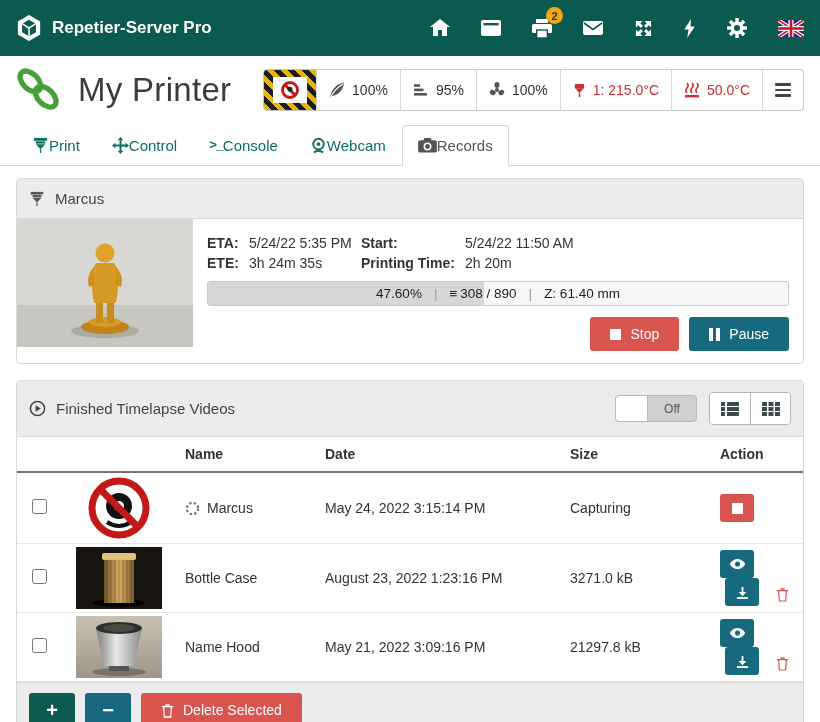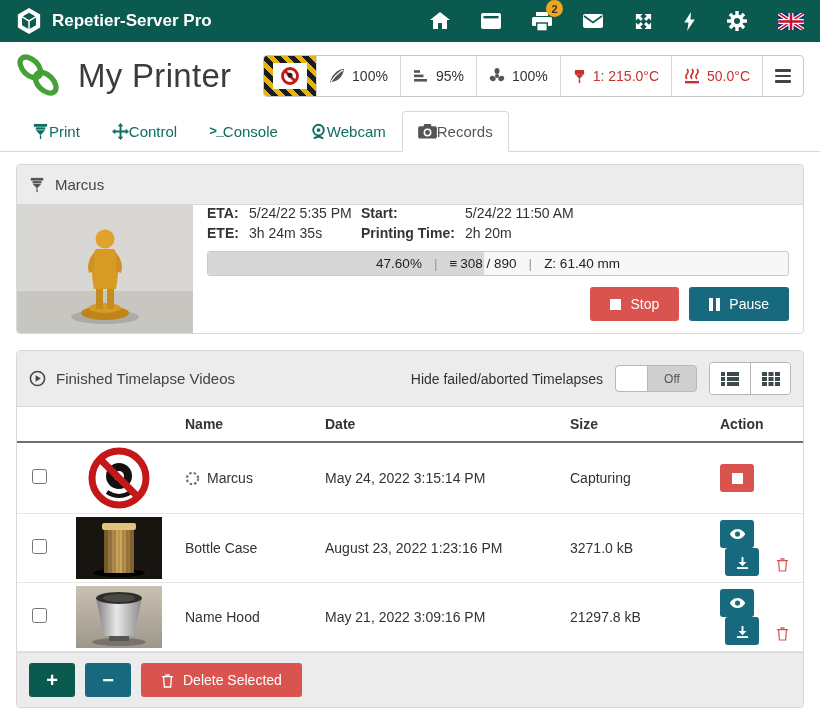--- a/index.html
+++ b/index.html
@@ -6,21 +6,21 @@
     --navbar-bg:#0b5a4f; --accent:#17697e; --danger:#d9534f; --temp-red:#c9302c;
     --tab-link:#0e6e60; --title-text:#3c3c3c; --panel-header-bg:#ececec;
     --border:#d8d8d8; --badge:#f2a71b; --chain-green:#44a037;
   }
   *{box-sizing:border-box;margin:0;padding:0}
   body{width:820px;height:722px;overflow:hidden;background:#fff;color:#333;
        font-family:"Liberation Sans",sans-serif;font-size:14px}
   button{font-family:inherit;cursor:pointer}
 
   
-  .navbar{height:42px;background:var(--navbar-bg,#0b5a4f);display:flex;align-items:center;padding:0 16px}
+  .navbar{height:56px;background:var(--navbar-bg,#0b5a4f);display:flex;align-items:center;padding:0 16px}
   .brand{display:flex;align-items:center;gap:10px;color:#fff;font-size:17px;font-weight:bold;cursor:pointer}
   .nav-icons{margin-left:auto;display:flex;align-items:center;gap:31px}
   .nav-icon{position:relative;height:24px;display:flex;align-items:center;justify-content:center;cursor:pointer}
   .badge{position:absolute;top:-9px;right:-11px;background:var(--badge,#f2a71b);color:#333;
          font-size:11px;font-weight:bold;min-width:17px;height:17px;border-radius:9px;
          display:flex;align-items:center;justify-content:center;padding:0 3px}
 
   
   .printer-header{display:flex;align-items:center;padding:11px 16px 12px}
   .printer-title{font-size:33px;font-weight:500;color:var(--title-text,#3c3c3c);margin-left:16px;letter-spacing:.3px}
@@ -42,21 +42,21 @@
   .console-glyph{font-family:"Liberation Mono",monospace;font-weight:bold;font-size:13px;letter-spacing:-1px}
 
   
   .panel{margin:12px 16px 16px;border:1px solid var(--border,#d8d8d8);border-radius:4px;overflow:hidden}
   .panel-header{background:var(--panel-header-bg,#ececec);border-bottom:1px solid var(--border,#d8d8d8);
       display:flex;align-items:center;gap:10px;padding:11px 12px;font-size:15px;color:#444}
 
   
   .job-body{display:flex}
   .job-thumb{width:176px;height:128px;flex:none;line-height:0}
-  .job-info{flex:1;padding:0 14px 12px}
+  .job-info{flex:1;padding:16px 14px 12px}
   .info-grid{display:grid;grid-template-columns:42px 112px 104px auto;row-gap:4px;font-size:14px}
   .lbl{font-weight:bold}
   .progress{position:relative;height:25px;border:1px solid #c9c9c9;border-radius:3px;background:#f7f7f7;overflow:hidden;margin-top:10px}
   .progress-fill{height:100%;background:#d7d7d7}
   .progress-text{position:absolute;inset:0;display:flex;align-items:center;justify-content:center;gap:12px;font-size:13.5px;color:#222}
   .sep{color:#999}
   .layers-glyph{font-weight:bold;margin-right:-9px}
   .job-actions{display:flex;justify-content:flex-end;gap:10px;margin-top:11px}
   .btn{display:inline-flex;align-items:center;justify-content:center;gap:9px;border:none;border-radius:3px;color:#fff;font-size:14px;height:34px;padding:0 20px}
   .btn-danger{background:var(--danger,#d9534f)}
@@ -368,21 +368,20 @@
 <section class="panel">
   <div class="panel-header">
     <span style="line-height:0">
       <svg viewBox="0 0 18 18" width="17" height="17">
         <circle cx="9" cy="9" r="7.5" fill="none" stroke="#444" stroke-width="1.6"></circle>
         <polygon points="7,5.5 12.5,9 7,12.5" fill="#444"></polygon>
       </svg>
     </span>
     <span>Finished Timelapse Videos</span>
     <div class="tl-controls">
-      <span>Hide failed/aborted Timelapses</span>
       <div class="toggle">
         <div class="toggle-knob"></div>
         <span class="toggle-text">Off</span>
       </div>
       <div class="view-group">
         <button class="view-btn">
           <span style="line-height:0">
             <svg viewBox="0 0 18 14" width="18" height="14" fill="#3a4a4d">
               <rect x="0" y="0" width="4" height="4"></rect>
                 <rect x="6" y="0" width="12" height="4"></rect>

